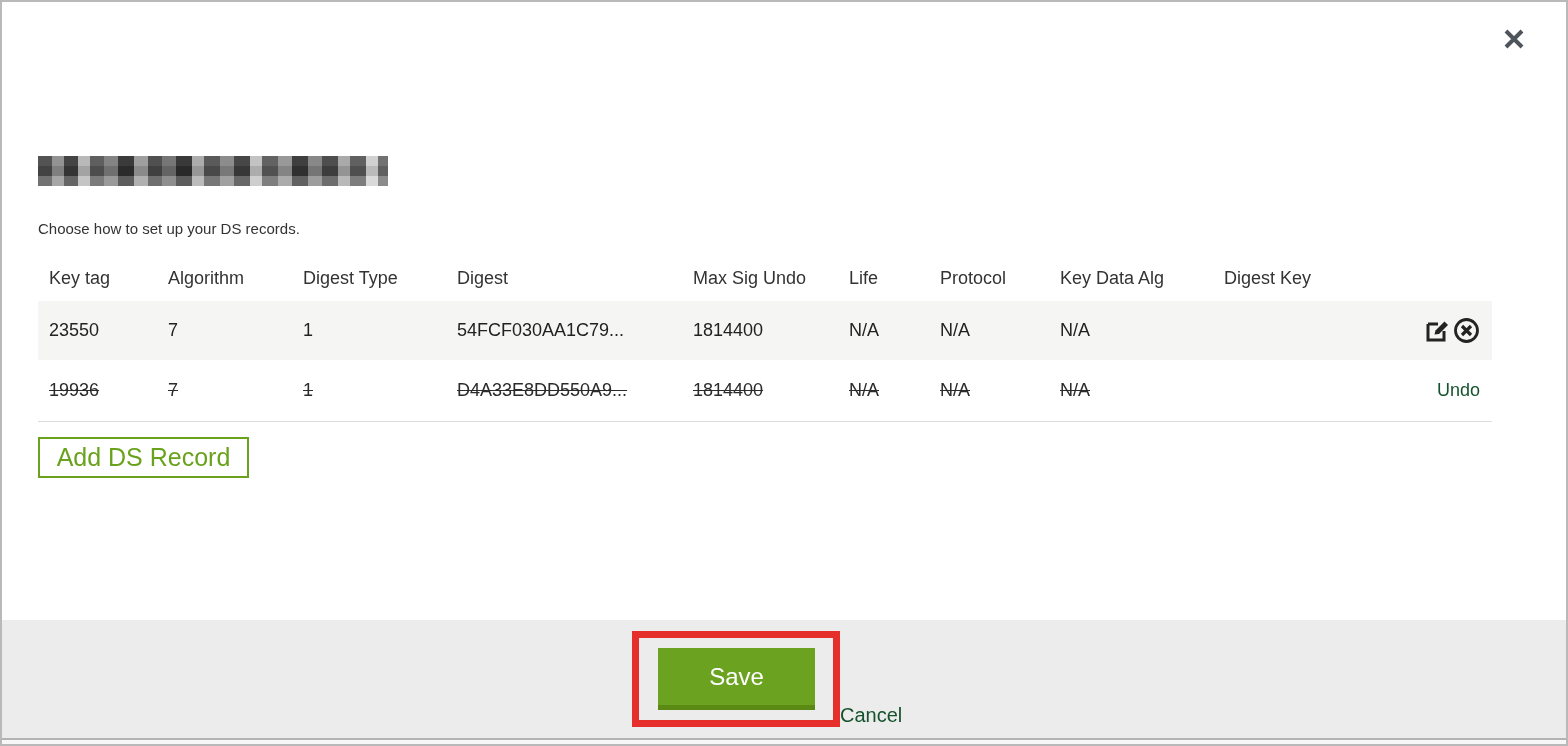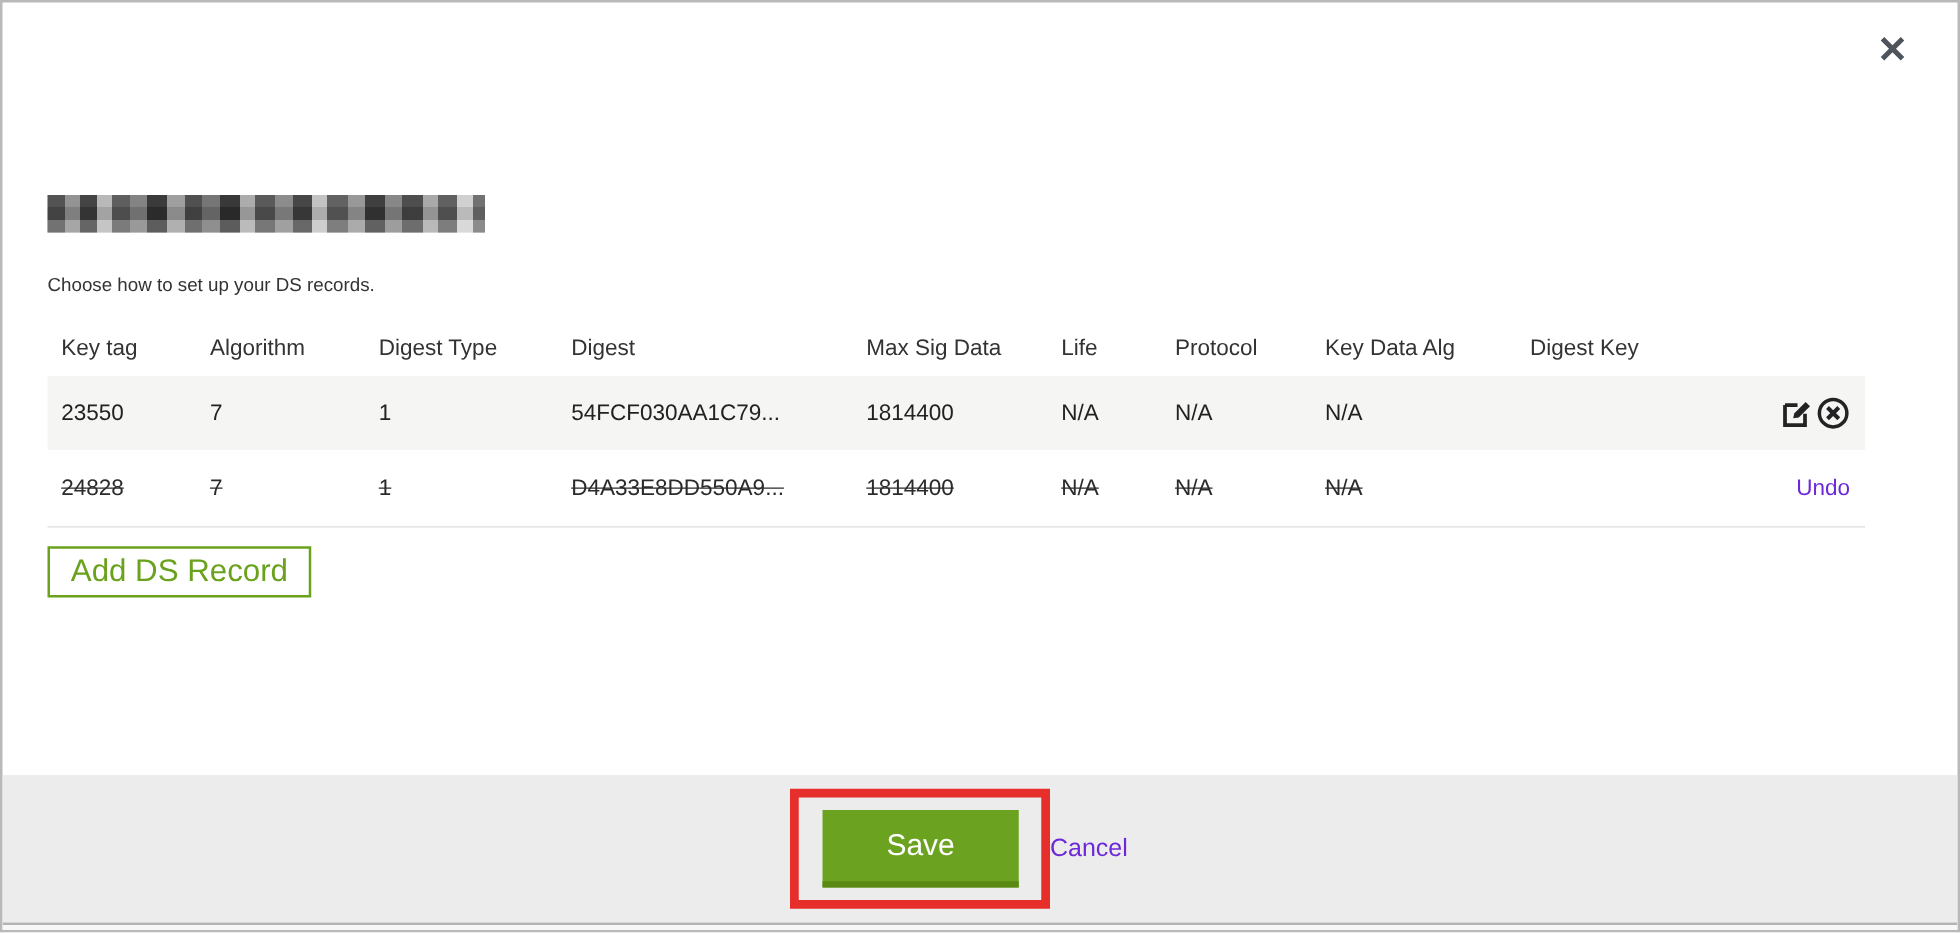--- a/index.html
+++ b/index.html
@@ -70,21 +70,21 @@
   .row-deleted { height: 62px; background: #ffffff; border-bottom: 1px solid #dcdcdc; }
   .td { font-size: 18px; color: #222; }
   .row-deleted .td { text-decoration: line-through; color: #2b2b2b; }
   .td-actions {
     justify-self: end; padding-right: 12px;
     display: flex; align-items: center; gap: 2px;
   }
   .icon-btn { background: none; border: none; padding: 0; cursor: pointer; line-height: 0; }
   .link {
     background: none; border: none; cursor: pointer;
-    color: #6d28d9; font-size: 18px; text-decoration: none;
+    color: #14532d; font-size: 18px; text-decoration: none;
     font-family: "Liberation Sans", sans-serif;
   }
   .row-deleted .td-actions { text-decoration: none; }
 
   
   .add-btn {
     margin: 15px 0 0 36px;
     width: 211px; height: 41px;
     background: #ffffff;
     border: 2px solid #6aa21d;
@@ -97,21 +97,21 @@
   
   .footer {
     position: absolute;
     left: 0; right: 0; bottom: 6px;
     height: 118px;
     background: #ececec;
   }
   .footer-inner {
     position: absolute;
     left: 630px; top: 11px;
-    display: flex; align-items: center;
+    display: flex; align-items: flex-end;
   }
   .annotation-box {
     border: 7px solid #e62e2a;
     padding: 10px 18px 10px 19px;
     background: transparent;
   }
   .save-btn {
     width: 157px; height: 62px;
     background: #6ba321;
     border: none;
@@ -149,21 +149,21 @@
 
   <div class="instruction">Choose how to set up your DS records.</div>
 
   <div class="ds-table">
 
     <div class="tr thead">
       <div class="th">Key tag</div>
       <div class="th">Algorithm</div>
       <div class="th">Digest Type</div>
       <div class="th">Digest</div>
-      <div class="th">Max Sig Data</div>
+      <div class="th">Max Sig Undo</div>
       <div class="th">Life</div>
       <div class="th">Protocol</div>
       <div class="th">Key Data Alg</div>
       <div class="th">Digest Key</div>
       <div class="th"></div>
     </div>
 
     <div class="tr row-active">
       <div class="td">23550</div>
       <div class="td">7</div>
@@ -188,21 +188,21 @@
             <svg width="27" height="27" viewBox="0 0 27 27">
               <circle cx="13.5" cy="13.5" r="11" stroke="#232323" stroke-width="2.8" fill="none"></circle>
               <path d="M9 9 L18 18 M18 9 L9 18" stroke="#232323" stroke-width="3.2" fill="none"></path>
             </svg>
           </span>
         </button>
       </div>
     </div>
 
     <div class="tr row-deleted">
-      <div class="td">24828</div>
+      <div class="td">19936</div>
       <div class="td">7</div>
       <div class="td">1</div>
       <div class="td">D4A33E8DD550A9...</div>
       <div class="td">1814400</div>
       <div class="td">N/A</div>
       <div class="td">N/A</div>
       <div class="td">N/A</div>
       <div class="td"></div>
       <div class="td td-actions">
         <button class="link">Undo</button>

